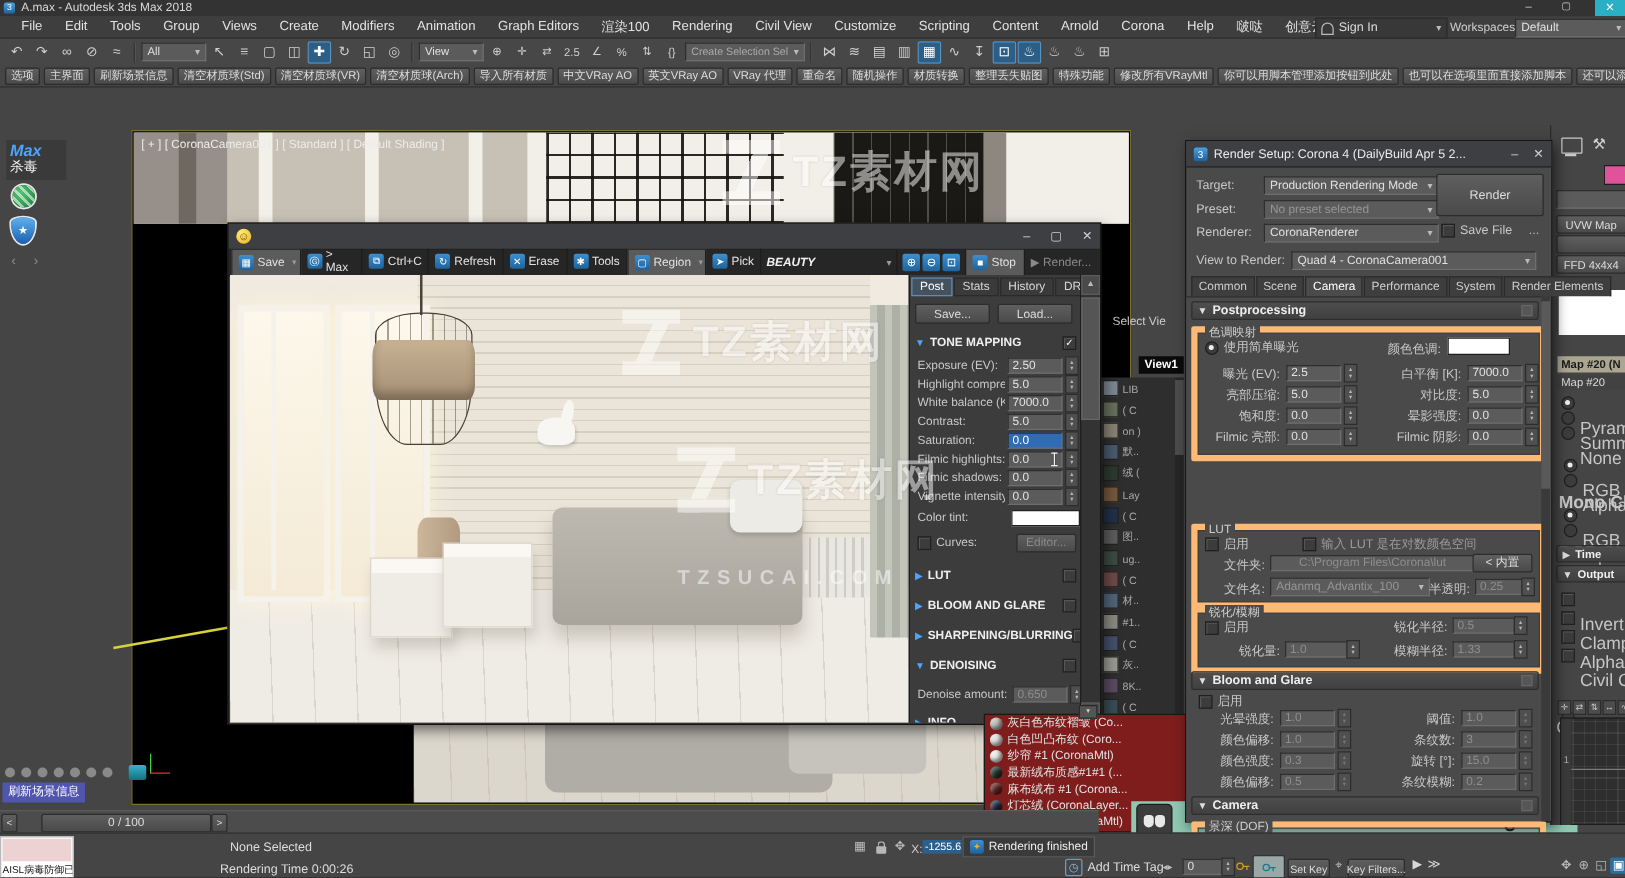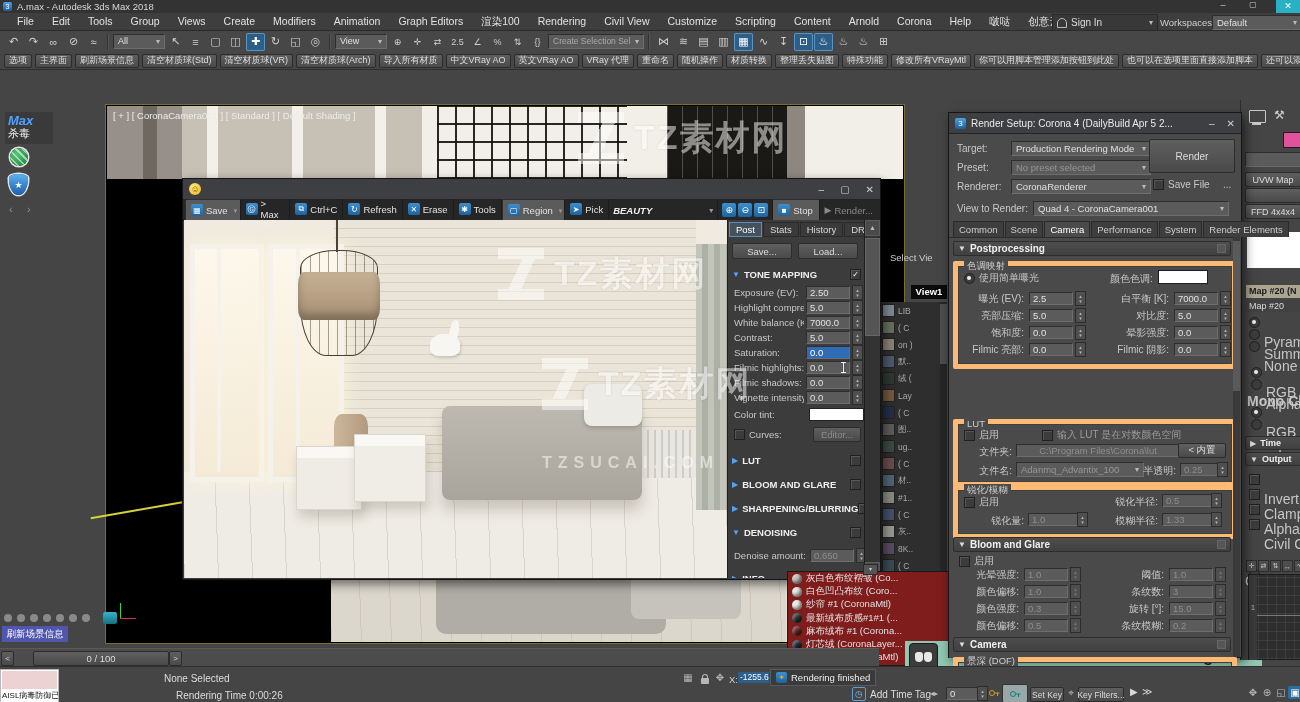--- a/index.html
+++ b/index.html
@@ -982,21 +982,21 @@
     <span class="abs btn" style="left:33px;top:2px;width:134px;height:13px;">0 / 100</span>
     <span class="abs btn" style="left:169px;top:2px;width:11px;height:13px;font-size:8px;">&gt;</span>
   </div>
 
   <div class="abs" id="statusbar">
     
     <div class="abs" style="left:0;top:2px;width:57px;height:33px;background:#fff;border:1px solid #b8b8b8;">
       <div style="height:18px;background:#ecd2d2;margin:1px;"></div>
       <div style="font-size:8px;color:#111;padding-left:1px;white-space:nowrap;overflow:hidden;">AISL病毒防御已.</div>
     </div>
-    <span class="abs" style="left:164px;top:6px;font-size:10px;color:#ddd;text-align:center;">None Selected</span>
+    <span class="abs" style="left:184px;top:6px;font-size:10px;color:#ddd;text-align:center;">None Selected</span>
     <span class="abs" style="left:176px;top:23px;font-size:10px;color:#ddd;">Rendering Time  0:00:26</span>
     
     <span class="abs sico" style="left:681px;top:4px;">▦</span>
     <span class="abs lockic" style="left:701px;top:8px;"></span>
     <span class="abs sico" style="left:713px;top:4px;">✥</span>
     <span class="abs" style="left:729px;top:7px;font-size:9.5px;color:#ccc;">X:</span>
     <span class="abs" style="left:738px;top:5px;width:27px;height:11px;background:#2d5f8b;color:#fff;font-size:8.5px;line-height:11px;padding:0 2px;overflow:hidden;">-1255.62</span>
     
     <div class="abs row" style="left:770px;top:2px;height:15px;background:#3a3a3a;border:1px solid #5a5a5a;padding:0 5px;gap:4px;z-index:45;">
       <span style="width:11px;height:11px;background:linear-gradient(#3c8fd0,#1f639c);border-radius:2px;display:inline-flex;align-items:center;justify-content:center;color:#f5a623;font-size:8px;">✦</span>

